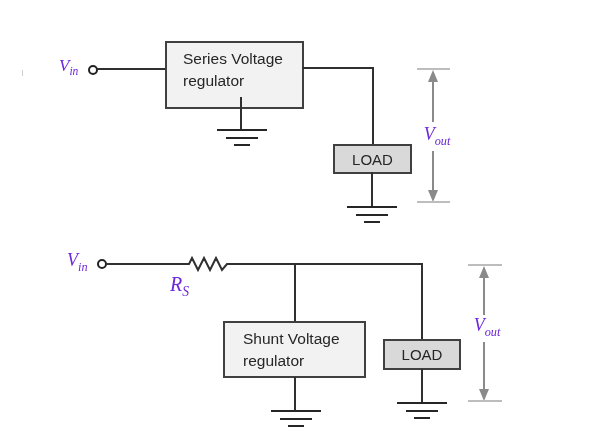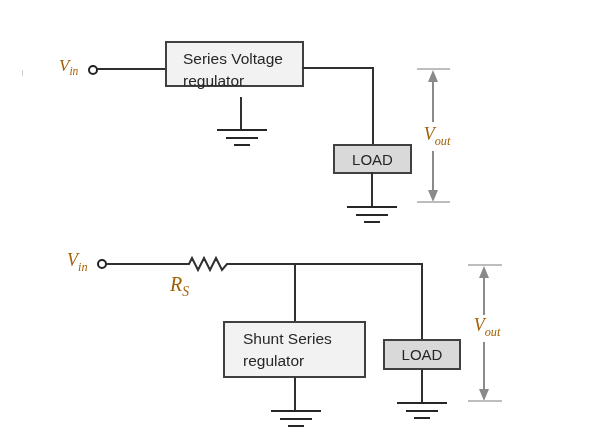--- a/index.html
+++ b/index.html
@@ -26,21 +26,21 @@
     position:absolute; width:10px; height:10px; box-sizing:border-box;
     border:2px solid #222222; border-radius:50%; background:#ffffff;
   }
   .ground { position:absolute; width:50px; height:18px; }
   .gline { position:absolute; background:#262626; height:2px; }
   .g1 { top:0; left:0; width:50px; }
   .g2 { top:8px; left:9px; width:32px; }
   .g3 { top:15px; left:17px; width:16px; }
   .mathlabel {
     position:absolute; font-family:"Liberation Serif", serif; font-style:italic;
-    font-size:17px; color:#a16207; white-space:nowrap;
+    font-size:17px; color:#6d28d9; white-space:nowrap;
   }
   .mathlabel sub { font-size:0.68em; font-style:italic; }
   .big { font-size:18px; }
   .dimseg { position:absolute; width:2px; background:#8a8a8a; }
   .dimtick { position:absolute; height:2px; background:#bdbdbd; }
   .tri-up {
     position:absolute; width:0; height:0;
     border-left:5px solid transparent; border-right:5px solid transparent;
     border-bottom:12px solid #8a8a8a;
   }
@@ -60,21 +60,21 @@
   <div class="stray" style="left:22px;top:70px;width:1px;height:6px"></div>
 
   <div class="mathlabel" style="left:59px;top:56px">
     <span>V</span><sub>in</sub>
   </div>
 
   <div class="terminal" style="left:88px;top:65px"></div>
 
   <div class="wire h" style="left:97px;top:68px;width:70px"></div>
 
-  <div class="box regbox" style="left:165px;top:41px;width:139px;height:46px">
+  <div class="box regbox" style="left:165px;top:41px;width:139px;height:68px">
     <div>Series Voltage</div>
     <div>regulator</div>
   </div>
 
   <div class="wire v" style="left:240px;top:97px;height:32px"></div>
   <div class="ground" style="left:217px;top:129px">
     <div class="gline g1"></div>
     <div class="gline g2"></div>
     <div class="gline g3"></div>
   </div>
@@ -117,21 +117,21 @@
 
   <div class="mathlabel" style="left:170px;top:273px;font-size:20px">
     <span>R</span><sub>S</sub>
   </div>
 
   <div class="wire h" style="left:229px;top:263px;width:194px"></div>
 
   <div class="wire v" style="left:294px;top:264px;height:58px"></div>
 
   <div class="box regbox" style="left:223px;top:321px;width:143px;height:57px;padding-left:18px">
-    <div>Shunt Series</div>
+    <div>Shunt Voltage</div>
     <div>regulator</div>
   </div>
 
   <div class="wire v" style="left:294px;top:377px;height:34px"></div>
   <div class="ground" style="left:271px;top:410px">
     <div class="gline g1"></div>
     <div class="gline g2"></div>
     <div class="gline g3"></div>
   </div>
 

